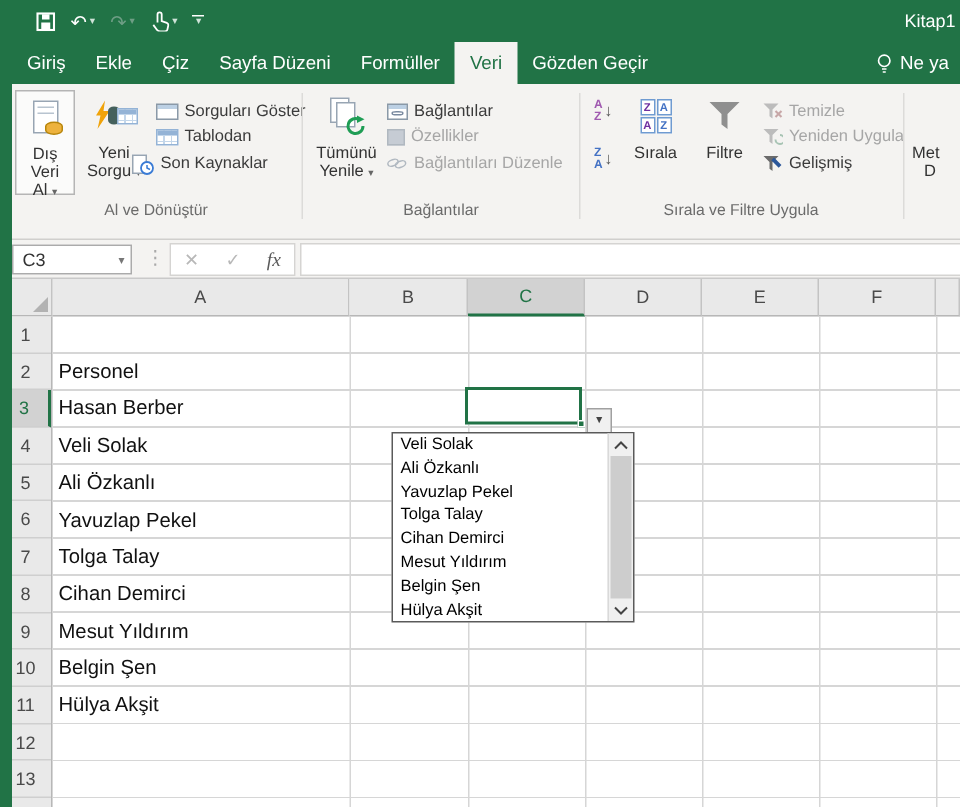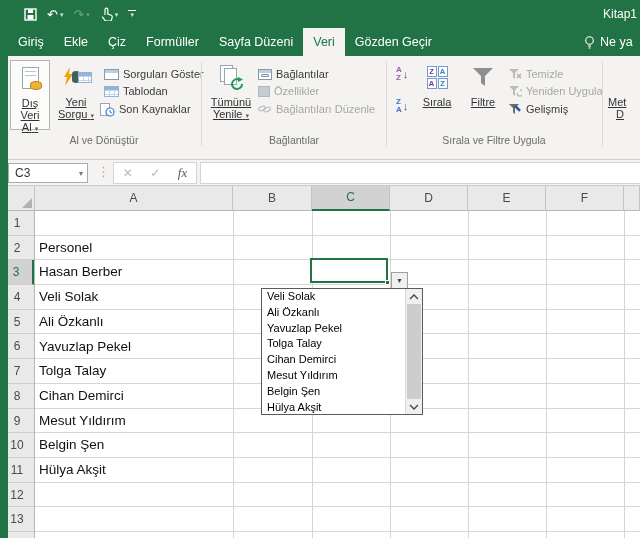--- a/index.html
+++ b/index.html
@@ -18,21 +18,21 @@
   .tabrow { position:absolute; left:0; top:28px; width:640px; height:28px; background:#217346; display:flex; align-items:stretch; padding-left:8px; }
   .tab { color:#fff; font-size:12.5px; padding:0 10px; display:flex; align-items:center; white-space:nowrap; }
   .tab.active { background:#f4f3f1; color:#217346; }
   .tellme { position:absolute; left:583px; top:0; height:28px; display:flex; align-items:center; gap:4px; color:#fff; font-size:12.5px; white-space:nowrap; overflow:hidden; width:57px; }
 
   
   .ribbon { position:absolute; left:0; top:56px; width:640px; height:104px; background:#f4f3f1; border-bottom:1px solid #d0cfcd; }
   .rdiv { position:absolute; top:6px; height:84px; width:1px; background:#dcdbd9; }
   .grp-label { position:absolute; top:78px; font-size:10.5px; color:#6b6b6b; text-align:center; white-space:nowrap; }
   .bigbtn { position:absolute; top:4px; height:70px; text-align:center; font-size:11px; color:#333; }
-  .bigbtn .lbl { line-height:12px;text-decoration:underline; }
+  .bigbtn .lbl { line-height:12px; }
   .bigbtn .icon-slot { height:34px; display:flex; align-items:center; justify-content:center; margin-bottom:2px; }
   .smallbtn { position:absolute; height:16px; display:flex; align-items:center; gap:4px; font-size:11px; color:#3b3b3b; white-space:nowrap; }
   .smallbtn.off { color:#a6a6a6; }
   .caret { font-size:7px; color:#666; }
   .bordered { border:1px solid #b5b5b5; background:#fbfbfa; }
 
   
   .page { position:relative; background:#fff; border:1px solid #98a5b3; }
   .cyl { position:absolute; background:#edb23d; border:1px solid #b8860b; border-radius:50%/35%; }
   .mini-table { border:1px solid #94b3d6; background:
@@ -120,22 +120,22 @@
         </span>
       </div>
     </div>
     <div class="doc-title">Kitap1</div>
   </div>
 
   <div class="tabrow">
     <div class="tab">Giriş</div>
     <div class="tab">Ekle</div>
     <div class="tab">Çiz</div>
+    <div class="tab">Sayfa Düzeni</div>
     <div class="tab">Formüller</div>
-    <div class="tab">Sayfa Düzeni</div>
     <div class="tab active">Veri</div>
     <div class="tab">Gözden Geçir</div>
     <div class="tellme">
       <svg width="13" height="14" viewBox="0 0 13 14">
           <circle cx="6.5" cy="5.5" r="3.8" fill="none" stroke="#fff" stroke-width="1.1"></circle>
           <line x1="5" y1="11" x2="8" y2="11" stroke="#fff" stroke-width="1.1"></line>
           <line x1="5.5" y1="13" x2="7.5" y2="13" stroke="#fff" stroke-width="1.1"></line>
         </svg>
       <span>Ne ya</span>
     </div>
@@ -168,21 +168,21 @@
     </div>
 
     <div class="smallbtn" style="left:104px; top:10px;">
       <div class="mini-win" style="width:15px;height:11px;"></div>
       <span>Sorguları Göster</span>
     </div>
     <div class="smallbtn" style="left:104px; top:27px;">
       <div class="mini-table" style="width:15px;height:11px;"></div>
       <span>Tablodan</span>
     </div>
-    <div class="smallbtn" style="left:100px; top:45px;">
+    <div class="smallbtn" style="left:88px; top:45px;">
       <div style="position:relative;width:15px;height:13px;">
         <div class="page" style="width:10px;height:13px;"></div>
         <svg width="10" height="10" viewBox="0 0 10 10" style="position:absolute;right:0;bottom:-1px;">
             <circle cx="5" cy="5" r="4" fill="#fff" stroke="#3a7bd5" stroke-width="1.2"></circle>
             <path d="M5 3 V5 L7 6" fill="none" stroke="#3a7bd5" stroke-width="1"></path>
           </svg>
       </div>
       <span>Son Kaynaklar</span>
     </div>
     <div class="grp-label" style="left:8px; width:192px;">Al ve Dönüştür</div>

